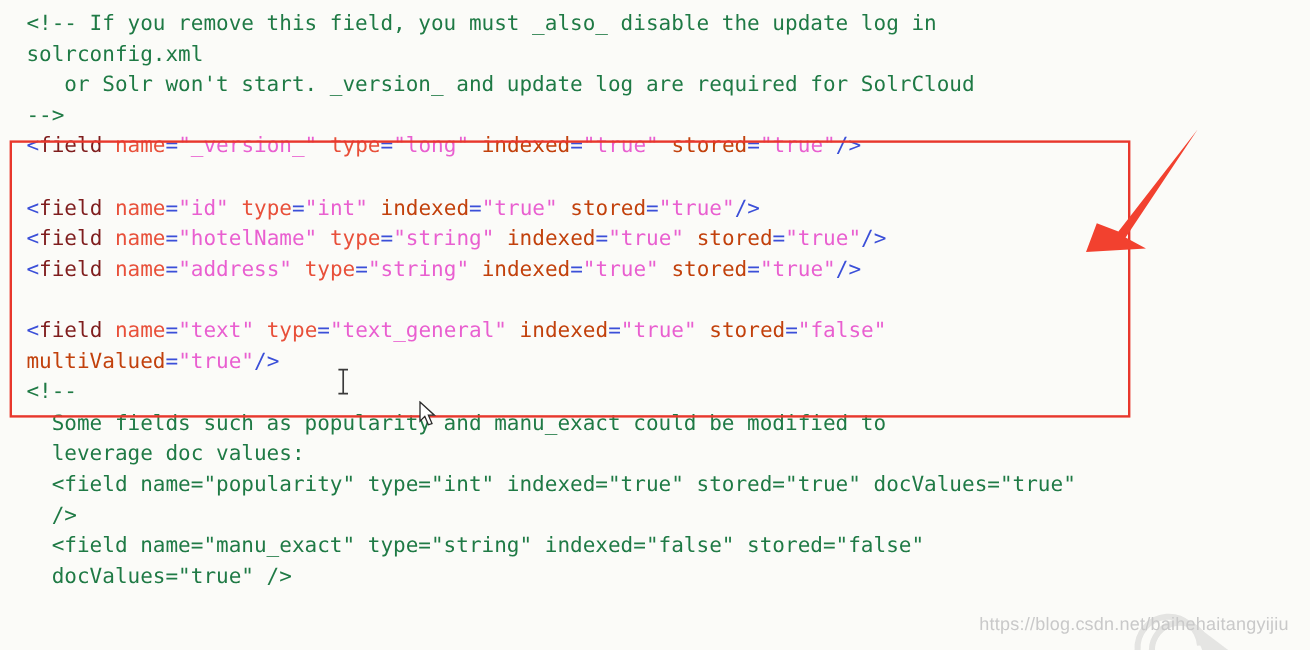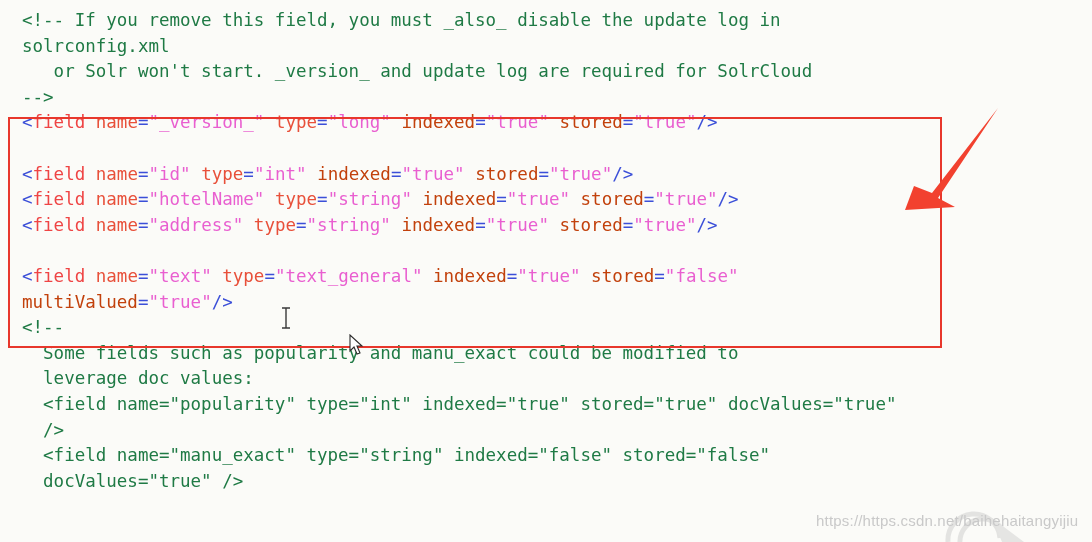--- a/index.html
+++ b/index.html
@@ -39,21 +39,21 @@
 
   .line {
     white-space: pre;
     height: 25.6px;
     padding-left: 22px;
     box-sizing: border-box;
   }
 
   
   .c-comment   { color: #1f7a45; }
-  .c-tag       { color: #ef4444; }
+  .c-tag       { color: #7f1d1d; }
   .c-bracket   { color: #3b4fd8; }
   .c-attr-a    { color: #e8503a; text-align: center; }
   .c-attr-b    { color: #c2410c; }
   .c-eq        { color: #3b4fd8; }
   .c-quote     { color: #e95fd0; }
 
   
   #redbox {
     position: absolute;
     border: 2px solid #e8372c;
@@ -110,14 +110,14 @@
   </svg>
 
   <svg id="wm-logo" style="left:930px; top:498px;" width="110" height="46" viewBox="0 0 110 46">
     <g fill="none" stroke="#b9b9b9" stroke-width="5">
       <path d="M18 44 A26 26 0 0 1 70 40"></path>
       <path d="M30 46 A22 22 0 0 1 76 42"></path>
     </g>
     <path d="M62 20 L94 44 L72 44 Z" fill="#bdbdbd"></path>
   </svg>
 
-  <div id="watermark" style="left: 816px; top: 512px; color: rgb(201, 201, 201);">https://https.csdn.net/baihehaitangyijiu</div>
+  <div id="watermark" style="left: 816px; top: 512px; color: rgb(201, 201, 201);">https://blog.csdn.net/baihehaitangyijiu</div>
 </div>
 
 </body></html>

